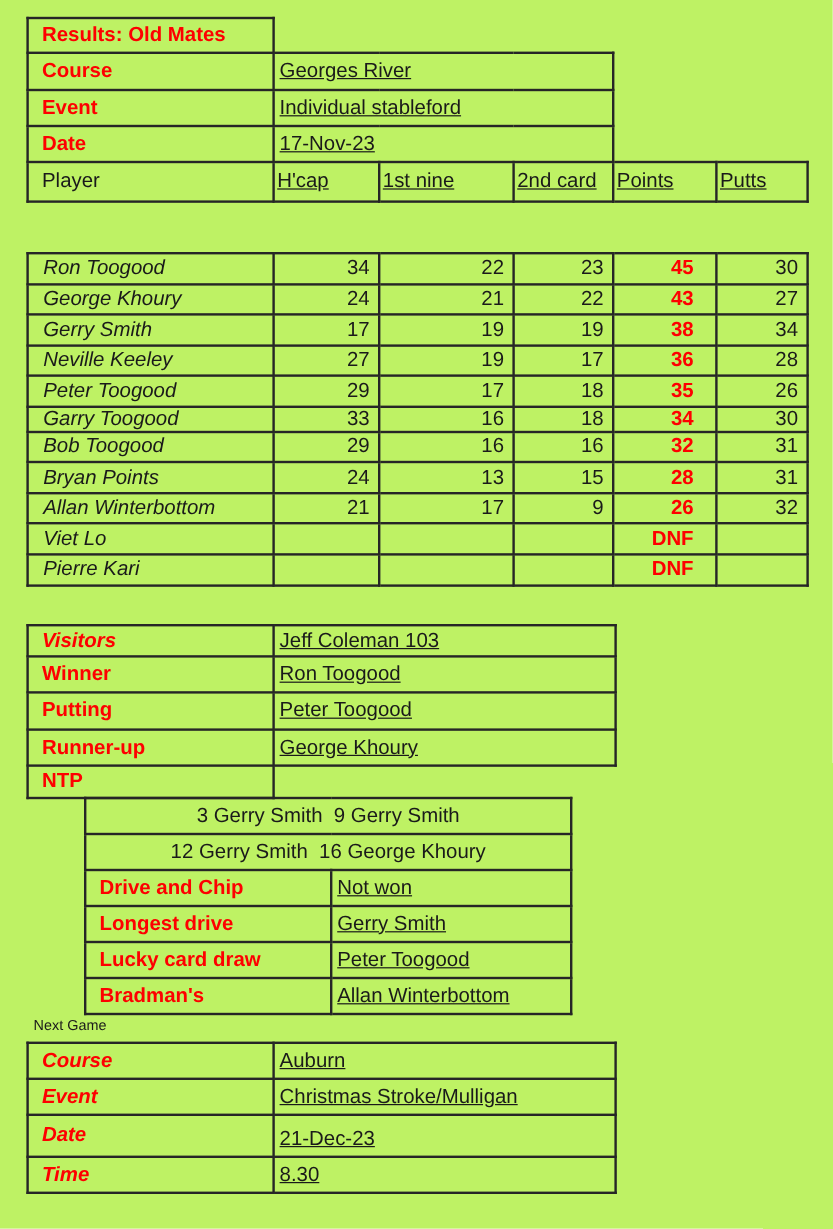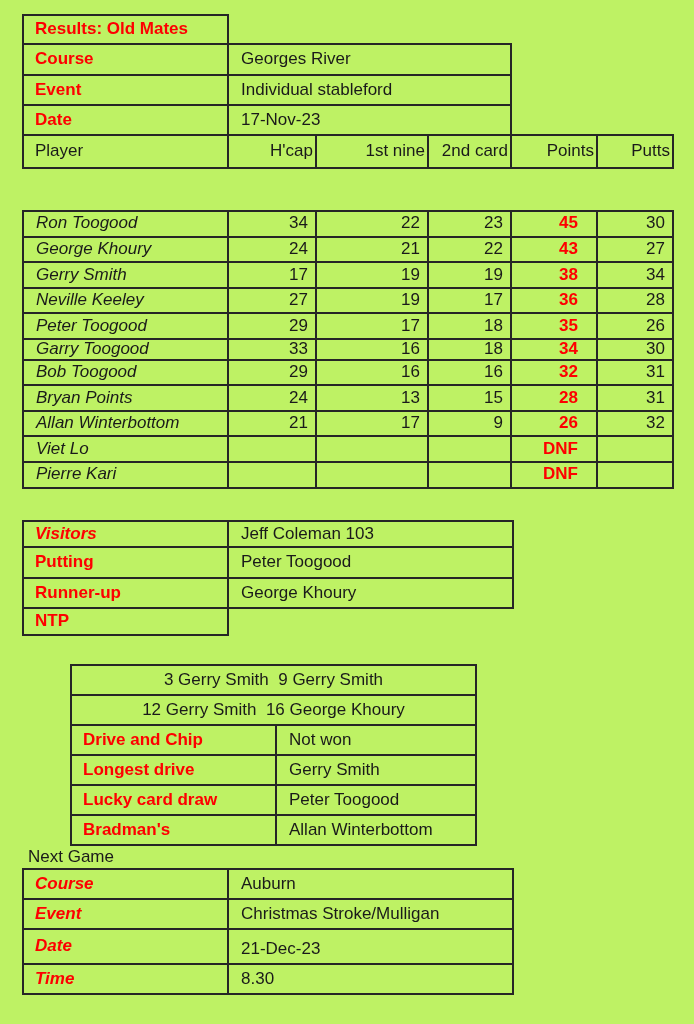--- a/index.html
+++ b/index.html
@@ -8,29 +8,29 @@
     font-family:"Liberation Sans", sans-serif; color:#1a1a1a; overflow:hidden;
   }
   table { border-collapse:collapse; table-layout:fixed; position:absolute; }
   td {
     border:2px solid #262626; font-size:17px; line-height:1.1;
     padding:0 6px 0 11px; overflow:hidden; white-space:nowrap; vertical-align:middle;
   }
   td.nb { border:none; }
   .lbl  { color:#fe0000; font-weight:bold; }
   .it   { font-style:italic; }
-  .val  { padding-left:12px; }
+  .val  { padding-left:4px;text-decoration:underline; }
   .name { font-style:italic; padding-left:12px; }
   .num  { text-align:right; padding-right:7px; }
   .pts  { color:#fe0000; font-weight:bold; text-align:right; padding-right:18px; }
-  .chead{ text-align:right; padding:0 2px; }
+  .chead{ text-align:left; padding:0 2px;text-decoration:underline; }
   .ctr  { text-align:center; padding:0; white-space:pre; }
   .low  { vertical-align:bottom; padding-bottom:4px; }
   #next-game-heading {
-    position:absolute; left:28px; top:847px; font-size:17px; color:#1a1a1a;
+    position:absolute; left:28px; top:847px; font-size:12px; color:#1a1a1a;
   }
 </style>
 </head>
 <body>
 
 <div class="canvas">
 
   <table style="left:22px; top:14px;">
     <colgroup>
       <col style="width:205px">
@@ -175,20 +175,24 @@
   <table style="left:22px; top:520px;">
     <colgroup>
         <col style="width:205px">
         <col style="width:285px">
       </colgroup>
     <tbody>
         <tr style="height:26px">
       <td class="lbl it">Visitors</td>
       <td class="val">Jeff Coleman 103</td>
     </tr>
+    <tr style="height:30px">
+      <td class="lbl">Winner</td>
+      <td class="val">Ron Toogood</td>
+    </tr>
     <tr style="height:31px">
       <td class="lbl">Putting</td>
       <td class="val">Peter Toogood</td>
     </tr>
     <tr style="height:30px">
       <td class="lbl">Runner-up</td>
       <td class="val">George Khoury</td>
     </tr>
     <tr style="height:27px">
       <td class="lbl">NTP</td>

